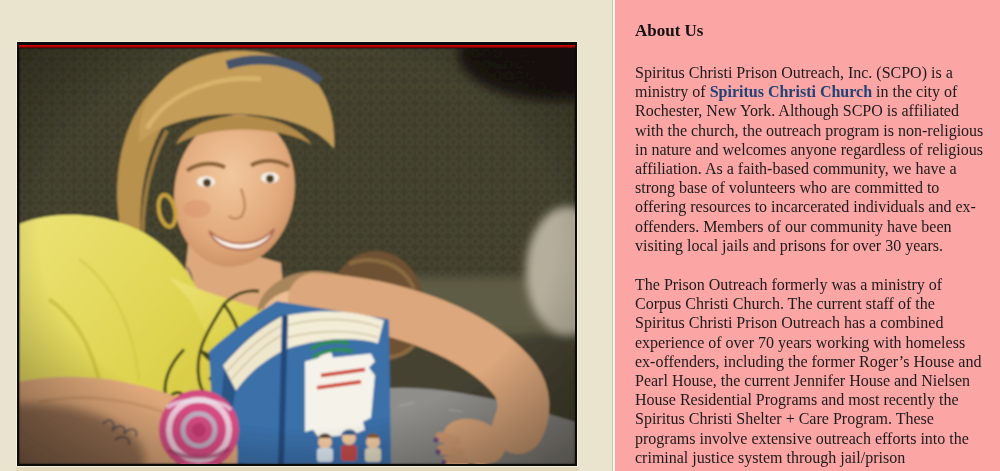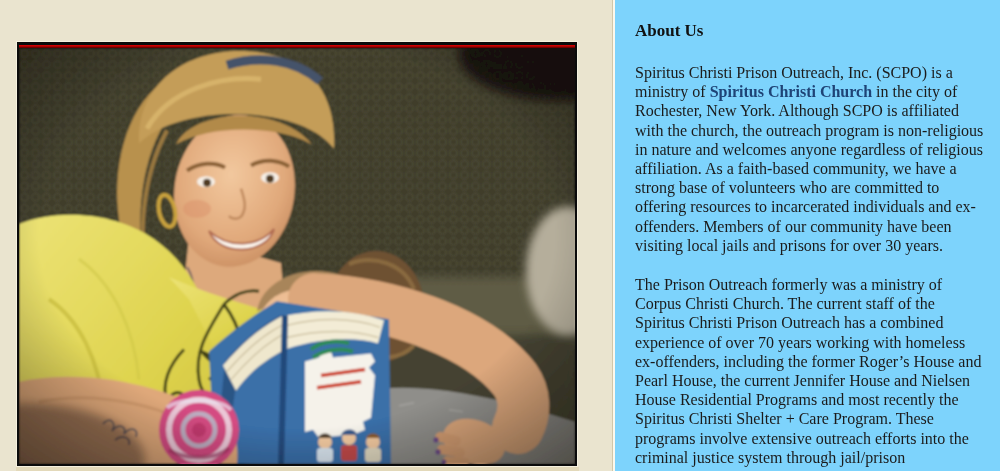--- a/index.html
+++ b/index.html
@@ -18,21 +18,21 @@
   }
   .red-bar{height:3px;background:linear-gradient(to bottom,#e20000 0,#a30000 55%,#4d0000 100%);}
   .photo-frame svg{display:block;width:100%;height:calc(100% - 3px);}
   .photo-bottom-strip{
     position:absolute;left:16px;top:467px;width:563px;height:4px;background:#e3d9ba;
   }
 
   
   .content-col{
     position:absolute;left:613px;top:0;width:387px;height:471px;
-    background:#7dd3fc;border-left:2px solid #fbf8ec;
+    background:#fca5a5;border-left:2px solid #fbf8ec;
     box-shadow:-1px 0 0 #d0c7aa;
     box-sizing:border-box;padding:20px 13px 0 20px;overflow:hidden;
   }
   .content-col h2{
     margin:0 0 21px 0;font-size:17px;line-height:22px;font-weight:bold;color:#111;
   }
   .content-col p{
     margin:16px 0 20px 0;font-size:16px;line-height:19.2px;color:#1b1b1b;
   }
   .content-col a{color:#1e4376;font-weight:bold;text-decoration:none;}

